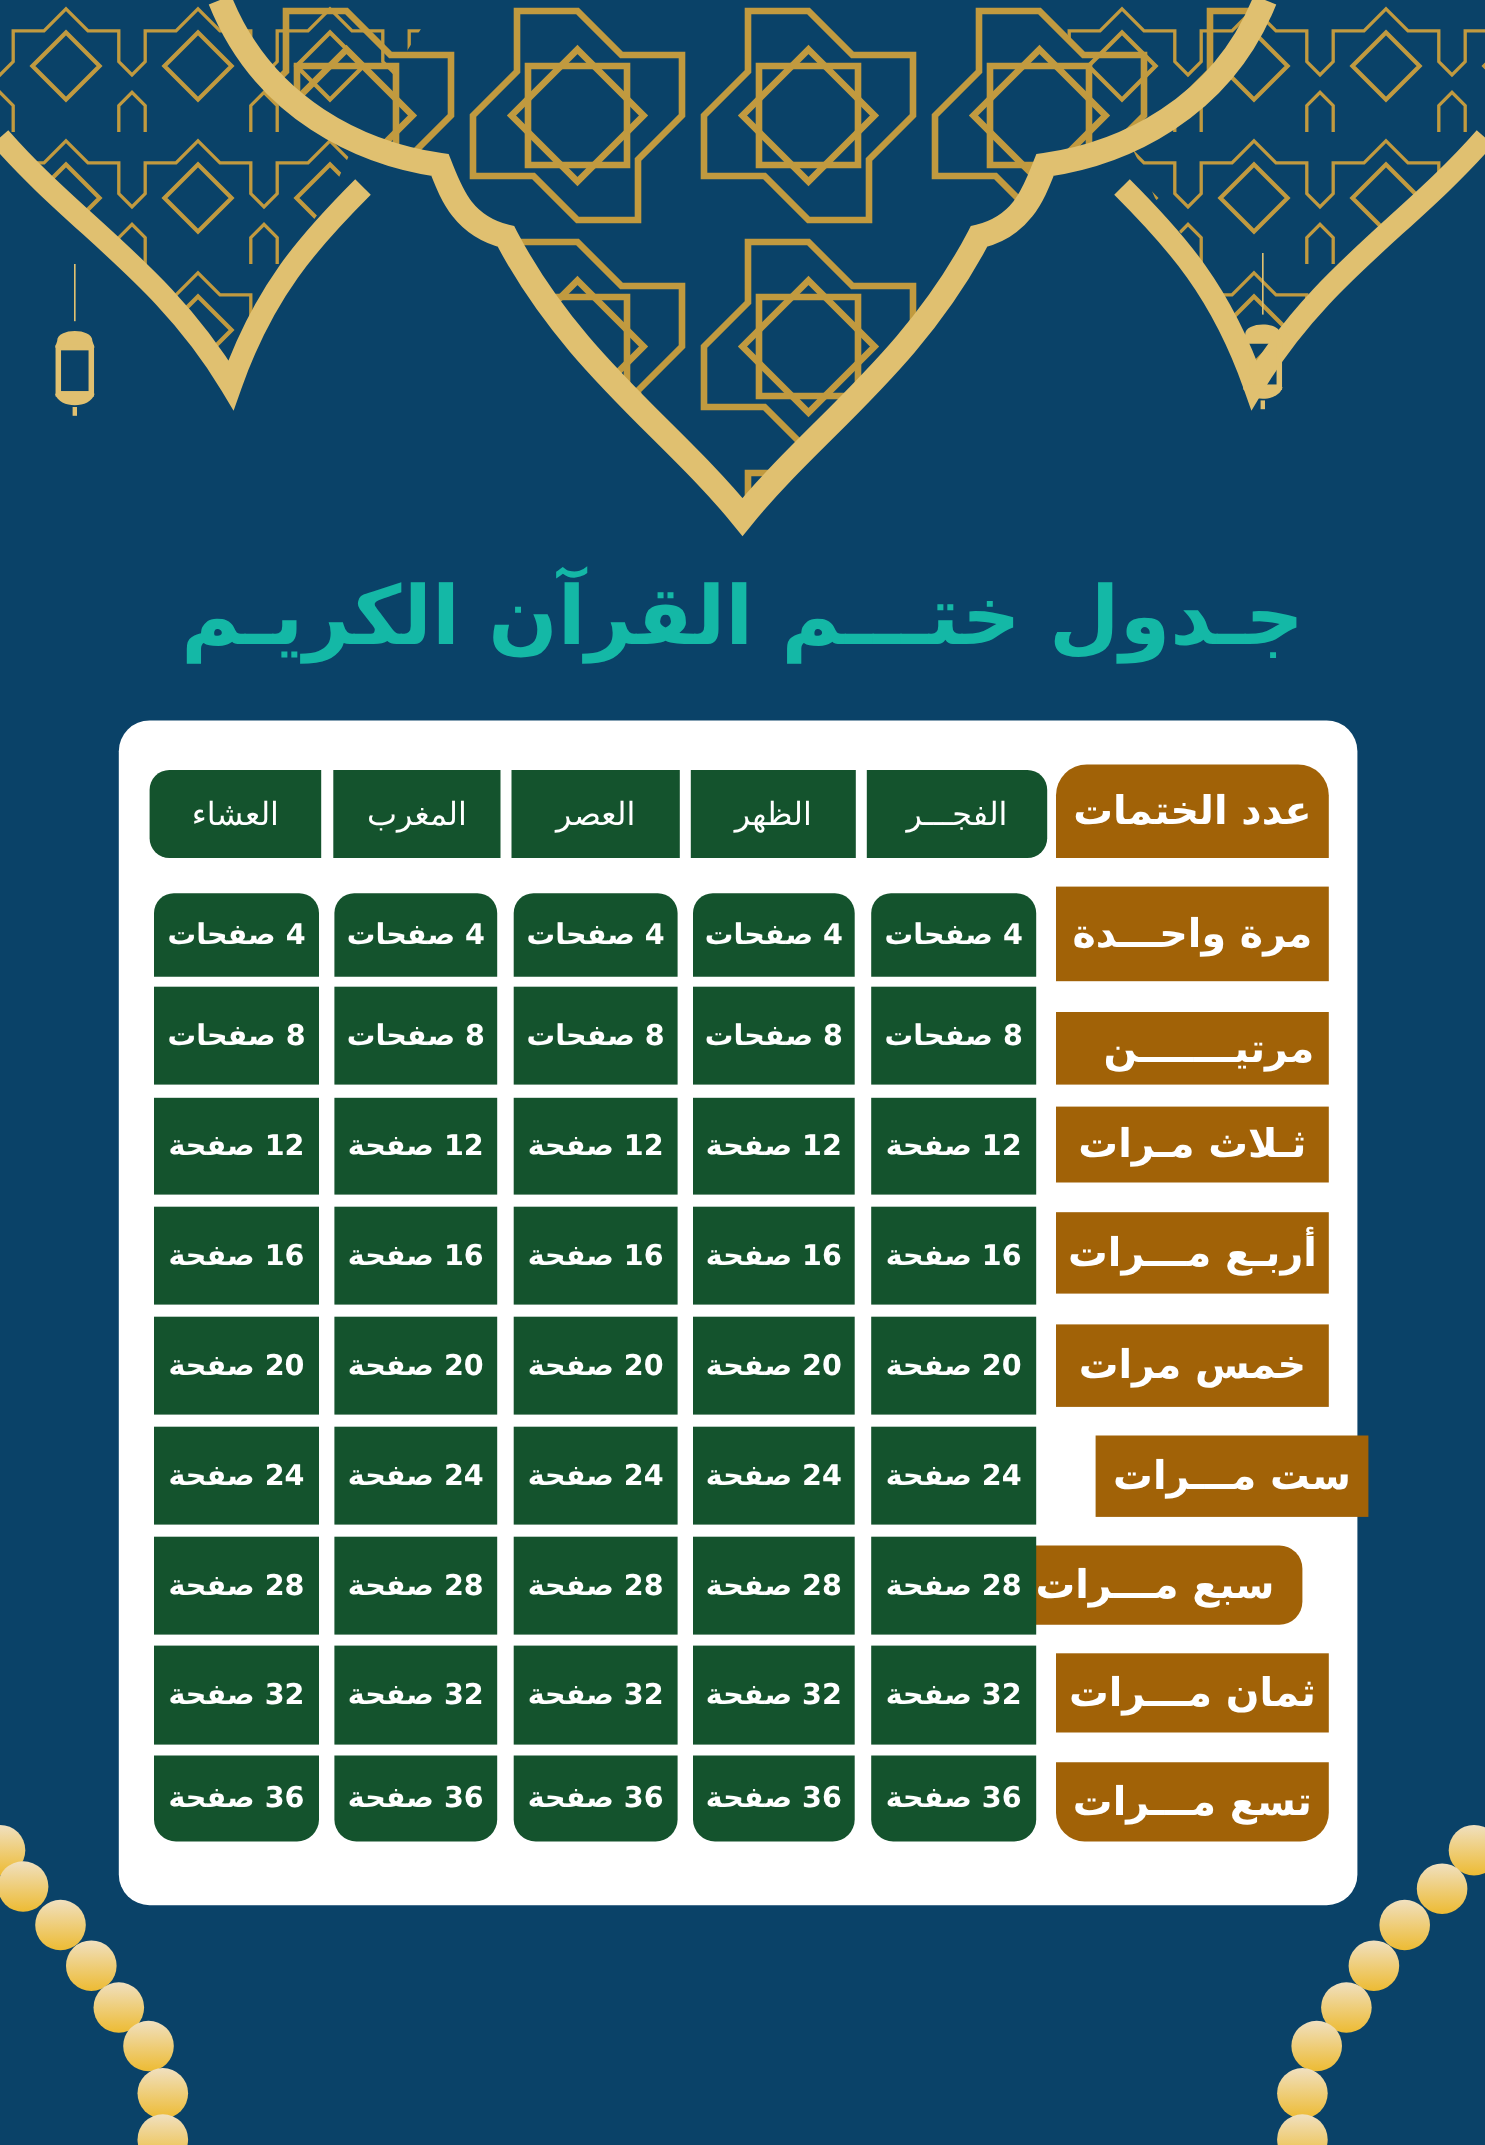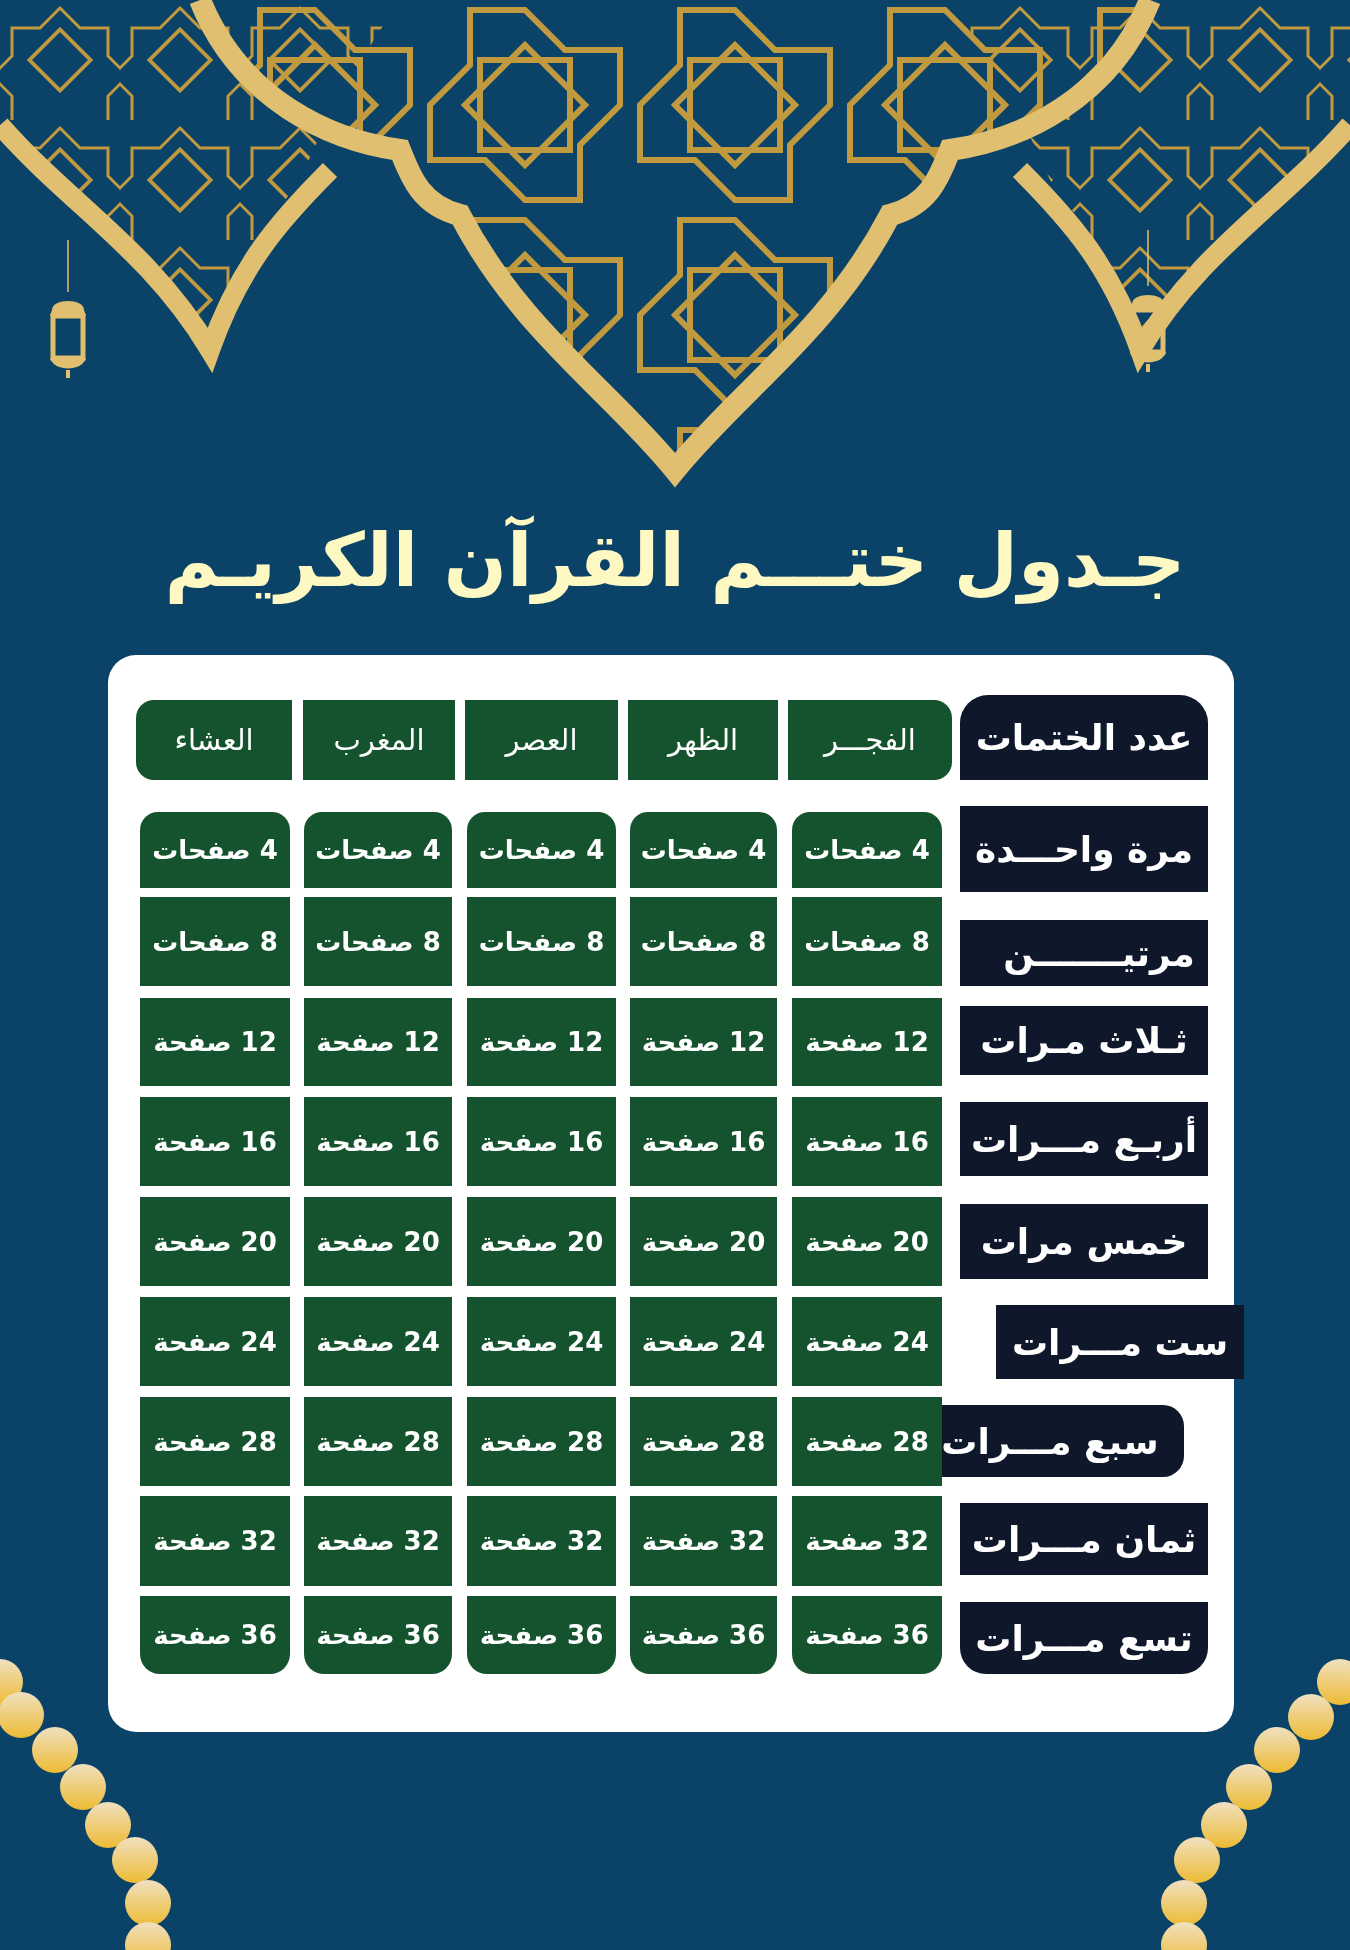--- a/index.html
+++ b/index.html
@@ -4,34 +4,34 @@
 <style>
   html, body { margin: 0; padding: 0; }
   body {
     width: 1350px; height: 1950px; overflow: hidden; position: relative;
     background: #0a4268;
     font-family: "DejaVu Sans", sans-serif;
   }
   .deco { position: absolute; left: 0; top: 0; }
   .title {
     position: absolute; left: 0; width: 1350px; top: 505px; height: 110px;
-    text-align: center; color: #fef9c3; font-weight: bold; font-size: 74px;
+    text-align: center; color: #14b8a6; font-weight: bold; font-size: 74px;
     line-height: 110px; direction: rtl; letter-spacing: 1px;
   }
   .card {
     position: absolute; left: 108px; top: 655px; width: 1126px; height: 1077px;
     background: #ffffff; border-radius: 28px;
   }
   .cell {
     position: absolute; box-sizing: border-box;
     display: flex; align-items: center; justify-content: center;
     direction: rtl; color: #ffffff; white-space: nowrap;
   }
   .navy { background: #14532d; }
-  .gold { background: #0f172a; }
+  .gold { background: #a16207; }
   .hdr-navy { font-size: 29px; font-weight: normal; }
   .hdr-gold { font-size: 36px; font-weight: bold; border-radius: 28px 28px 0 0; }
   .lbl { font-size: 36px; font-weight: bold; }
   .val { font-size: 26px; font-weight: bold; }
 </style>
 </head>
 <body>
 
 <svg class="deco" width="1350" height="500" viewBox="0 0 1350 500">
   <defs>

